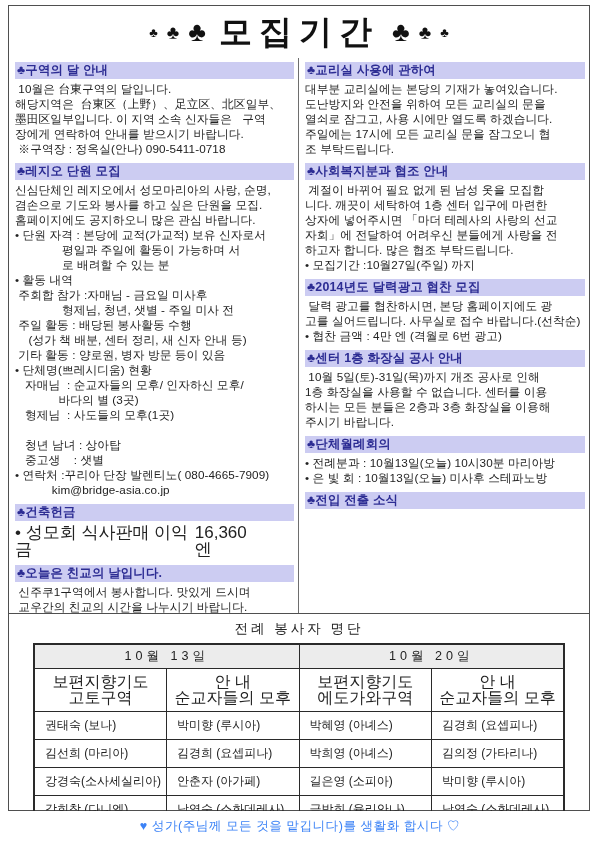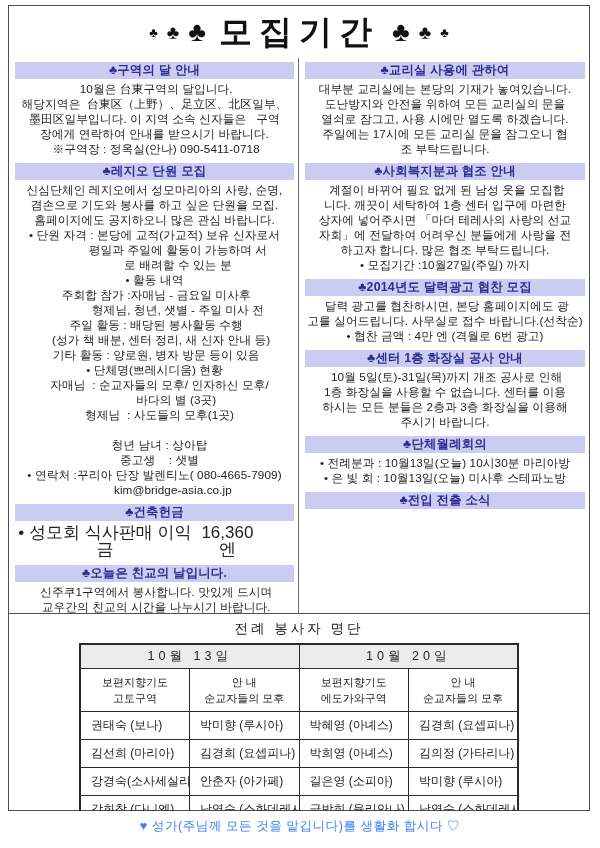--- a/index.html
+++ b/index.html
@@ -25,21 +25,21 @@
   .club { color:#111; line-height:1; }
   .c1 { font-size:13px; }
   .c2 { font-size:19px; }
   .c3 { font-size:27px; }
   
   .columns {
     display:flex; height:556px; border-bottom:1px solid #4f4f4f;
     box-sizing:border-box;
   }
   .col {
-    width:291px; box-sizing:border-box; padding:4px 4px 0 6px; overflow:hidden;text-align:center;
+    width:291px; box-sizing:border-box; padding:4px 4px 0 6px; overflow:hidden;
   }
   .col-left { border-right:1px solid #6e6e6e; }
   .sec { margin-bottom:7px; }
   .sec-title {
     background:#ccccf2; color:#2c2c93; font-weight:bold;
     font-size:12.4px; line-height:15px; padding:1px 2px; margin-bottom:2px;
     letter-spacing:0.2px;
   }
   .sec-body {
     font-size:11.7px; line-height:15px; white-space:pre-wrap;
@@ -49,32 +49,32 @@
     display:flex; justify-content:space-between;
     font-size:17px; line-height:17px; padding:1px 34px 0 0; color:#222;
   }
   
   .table-section { padding-top:4px; height:197px; box-sizing:border-box; overflow:hidden; }
   .table-title {
     text-align:center; font-size:13.5px; letter-spacing:3px;
     margin:2px 0 5px 0; color:#222;
   }
   table.roster {
-    border-collapse:collapse; margin:0 auto; width:440px; table-layout:fixed;
+    border-collapse:collapse; margin:0 auto; width:532px; table-layout:fixed;
     border:2px solid #2a2a2a;
   }
   .roster th, .roster td {
     border:1.5px solid #2a2a2a; font-weight:normal; color:#222;
   }
   .date-row th {
     background:#ececec; font-size:12.6px; letter-spacing:4px;
     height:21px; text-align:center;
   }
   .head-row th {
-    white-space:pre-line; font-size:11px; line-height:16px;
+    white-space:pre-line; font-size:16px; line-height:16px;
     padding:4px 2px; text-align:center; height:34px;
   }
   td.cell {
     font-size:12px; text-align:left; padding:5px 2px 5px 10px;
     white-space:nowrap; overflow:hidden; height:16px;
   }
   .footer {
     position:absolute; left:0; top:818px; width:600px; text-align:center;
     font-size:12.6px; letter-spacing:0.5px; color:#3b82f6;
   }

